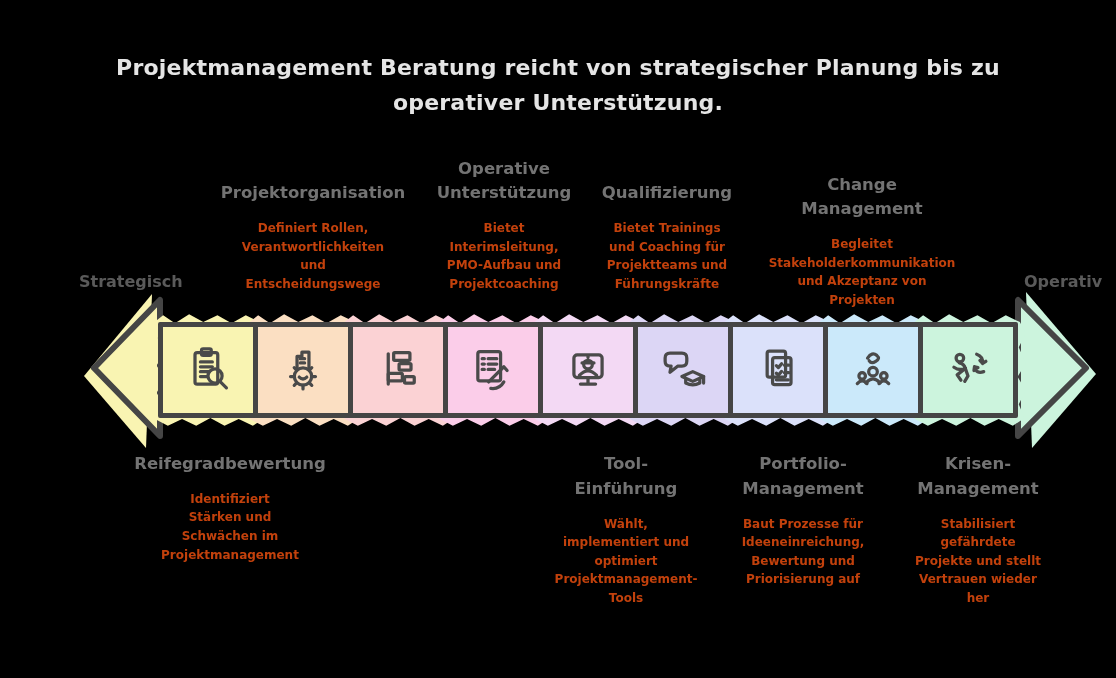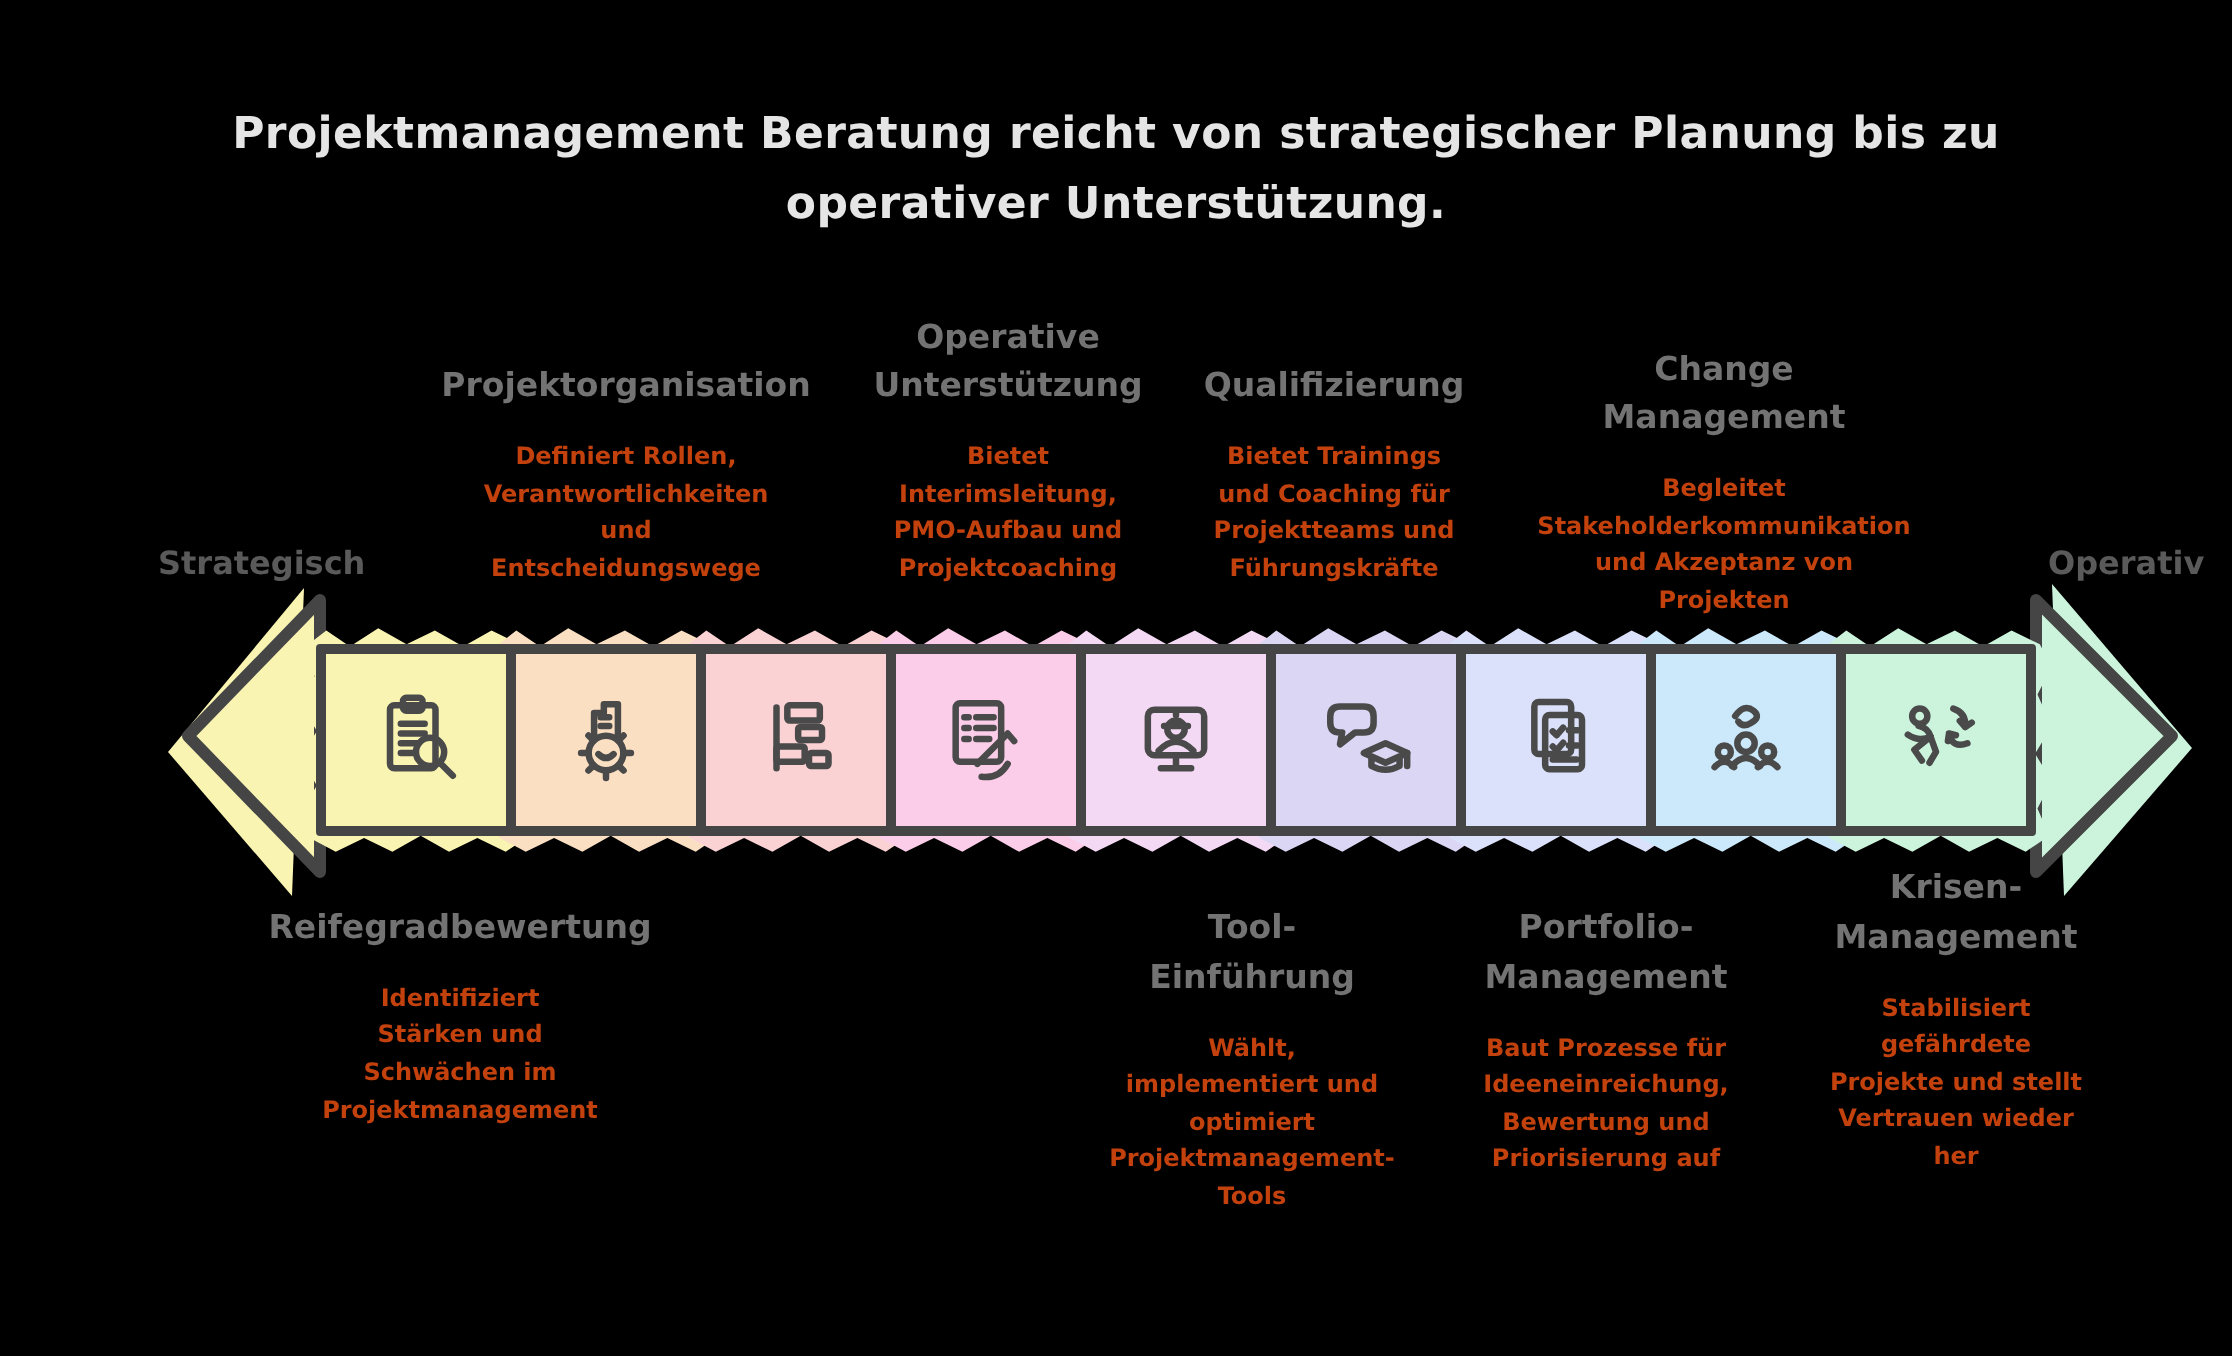--- a/index.html
+++ b/index.html
@@ -24,21 +24,21 @@
   }
   .top-block .heading-wrap { height: 56px; display: flex; align-items: flex-end; justify-content: center; }
   .tb0 { left: 203px; top: 150px; width: 220px; }
   .tb1 { left: 414px; top: 150px; width: 180px; }
   .tb2 { left: 577px; top: 150px; width: 180px; }
   .tb3 { left: 748px; top: 166px; width: 228px; }
   .bb0 { left: 118px; top: 452px; width: 224px; }
   .bb1 { left: 343px; top: 452px; width: 190px; }
   .bb2 { left: 541px; top: 452px; width: 170px; }
   .bb3 { left: 710px; top: 452px; width: 186px; }
-  .bb4 { left: 889px; top: 432px; width: 178px; }
+  .bb4 { left: 889px; top: 452px; width: 178px; }
   .axis-label {
     position: absolute; font-size: 16px; font-weight: bold; color: #5a5a5a;
   }
   .axis-left  { left: 79px;  top: 272px; }
   .axis-right { left: 1024px; top: 272px; }
   .segments { position: absolute; left: 158px; top: 322px; display: flex; }
   .segment { position: relative; width: 100px; height: 96px; }
   .segment + .segment { margin-left: -5px; }
   .seg-scribble {
     position: absolute; inset: -9px; z-index: 0;

